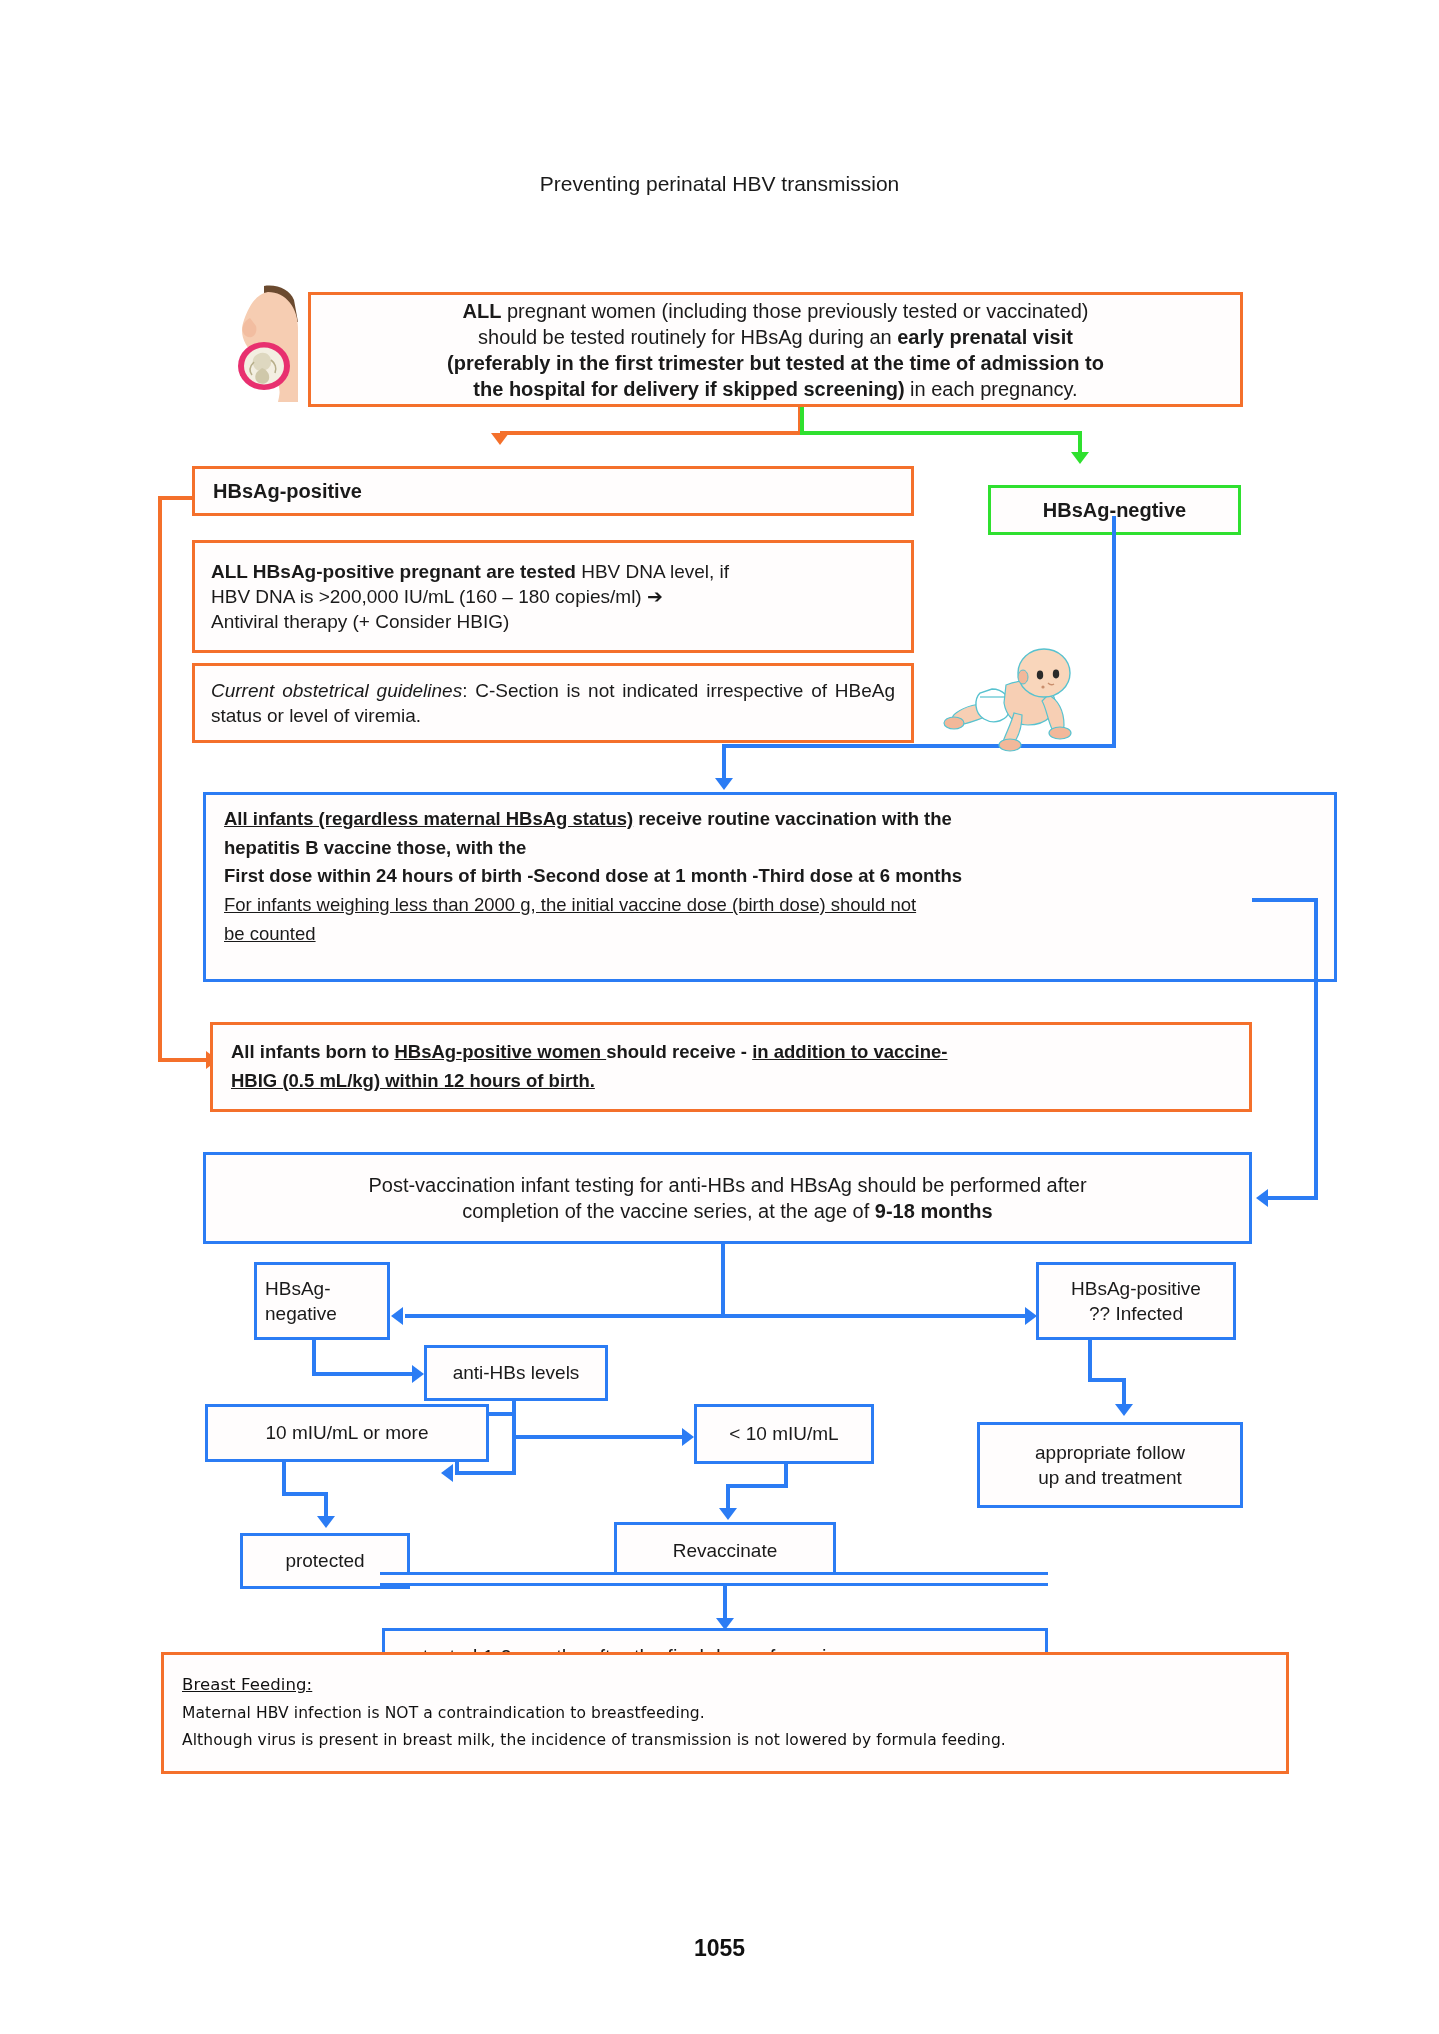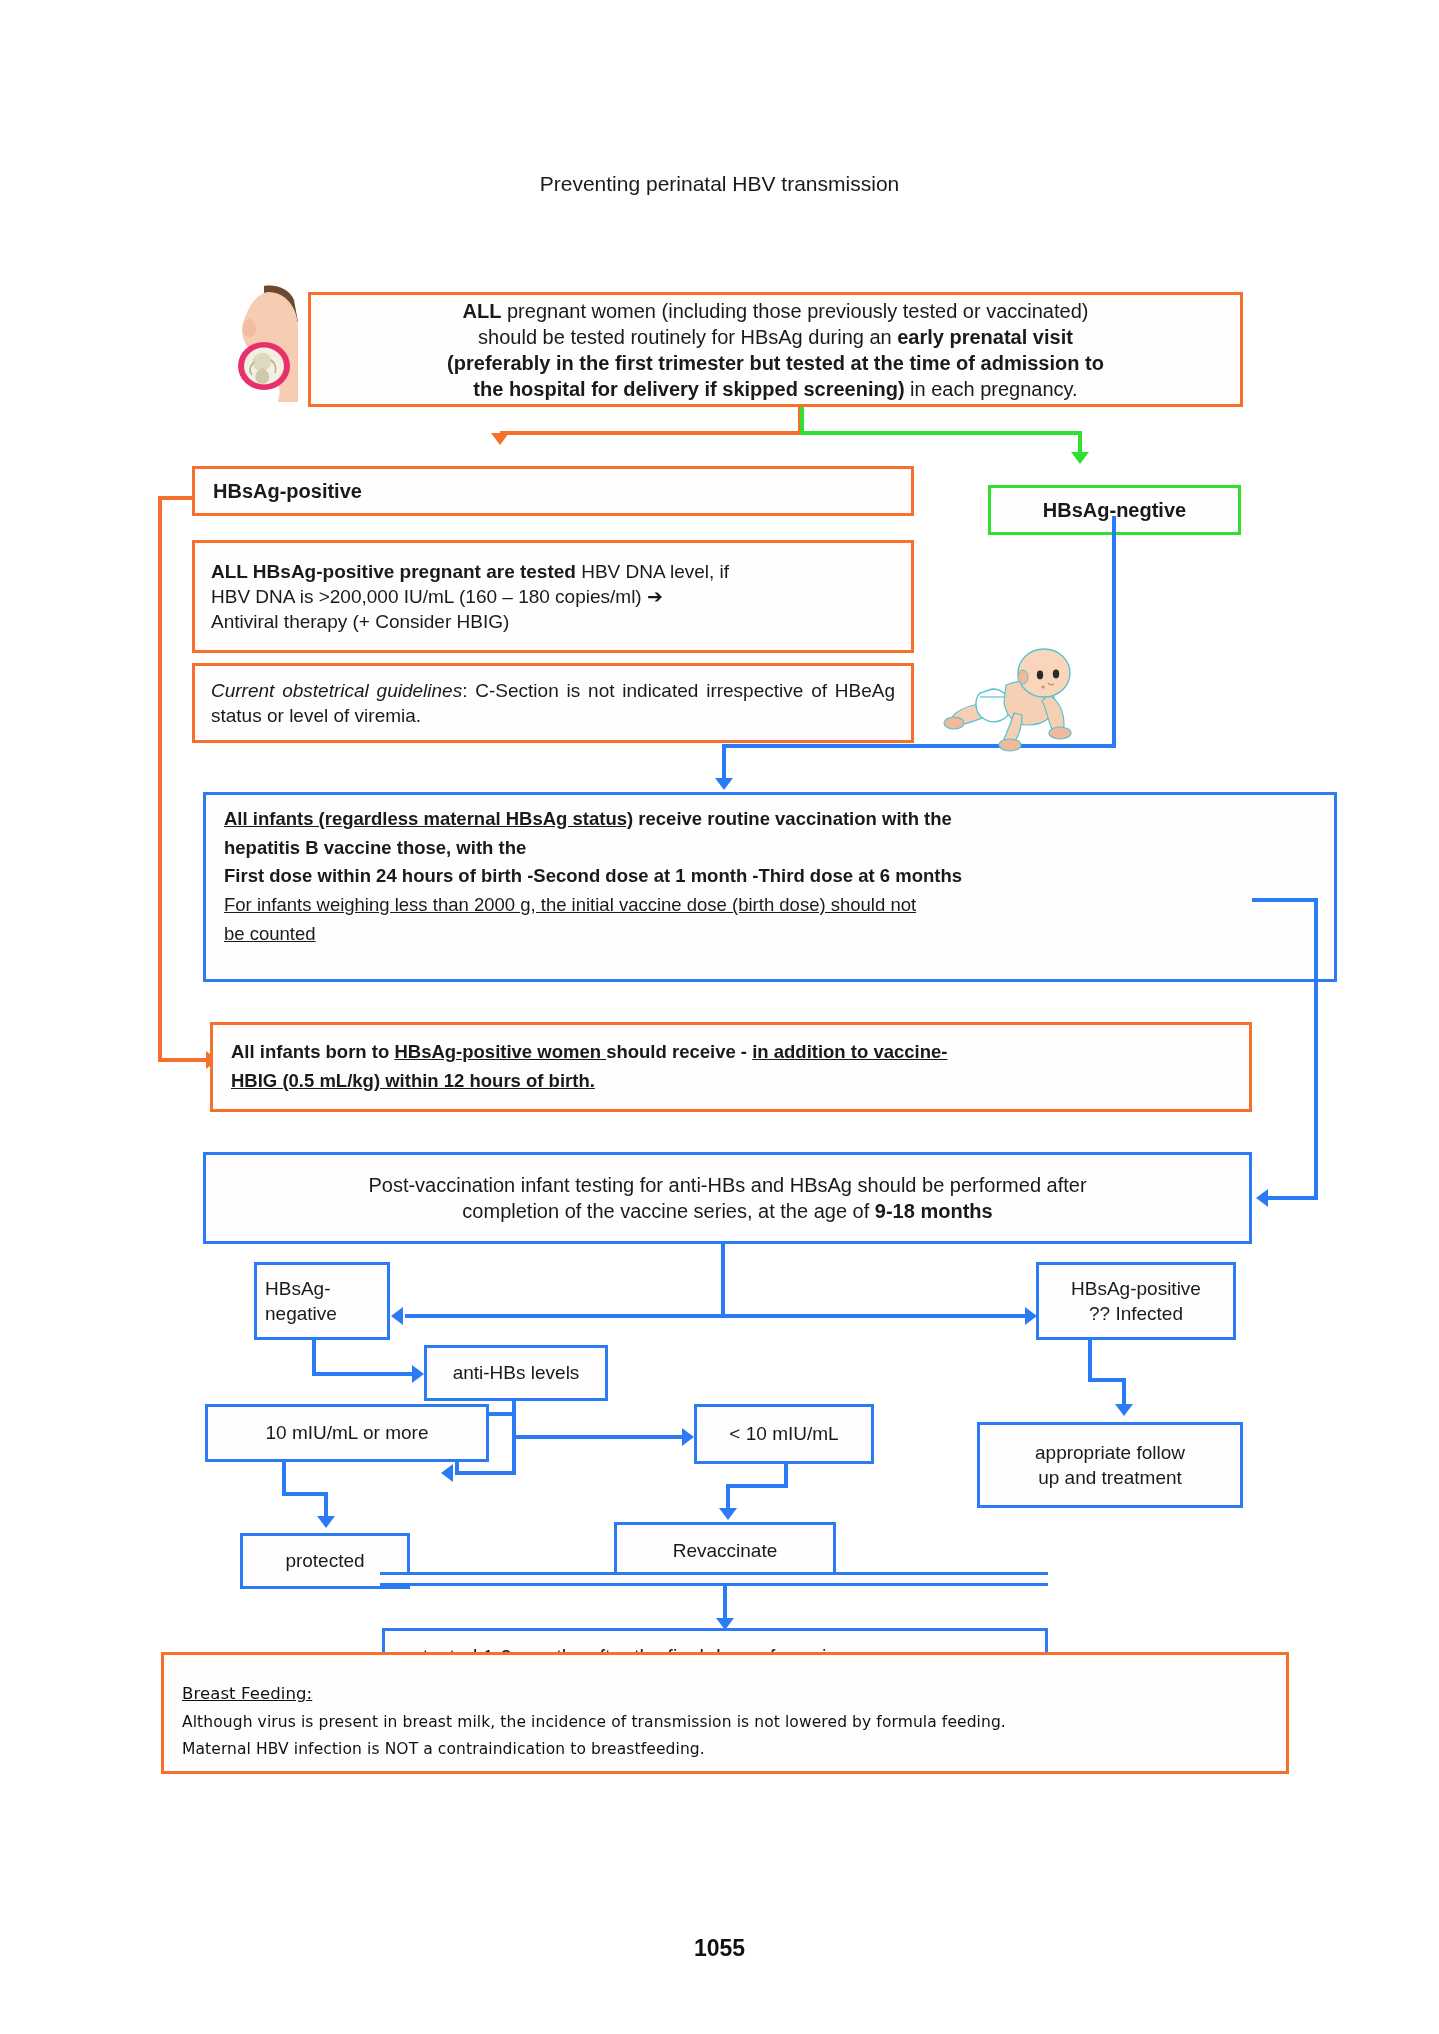--- a/index.html
+++ b/index.html
@@ -301,23 +301,23 @@
 
   <div class="ln ln-b" style="left:723px; top:1580px; width:4px; height:42px;"></div>
   <div class="arrow ar-down-b" style="left:716px; top:1618px;"></div>
 
   <div class="box box-blue" style="left:380px; top:1572px; width:668px; height:0px;"></div>
   <div class="box box-blue" style="left:380px; top:1575px; width:668px; height:0px; border:none;"></div>
   <div class="box box-blue" style="left:382px; top:1628px; width:666px; height:58px; justify-content:flex-start; padding-left:20px;">
     <div class="inner t-left fs20">retested 1-2 months after the final dose of vaccine</div>
   </div>
 
-  <div class="box box-orange" style="left:161px; top:1652px; width:1128px; height:122px; padding:8px 18px; align-items:flex-end;">
+  <div class="box box-orange" style="left:161px; top:1652px; width:1128px; height:122px; padding:8px 18px; align-items:center;">
     <div class="inner t-left handwrite">
       <div class="hw-title" style="text-decoration:underline;">Breast Feeding:</div>
+      <div>Maternal HBV infection is NOT a contraindication to breastfeeding.</div>
       <div>Although virus is present in breast milk, the incidence of transmission is not lowered by formula feeding.</div>
-      <div>Maternal HBV infection is NOT a contraindication to breastfeeding.</div>
     </div>
   </div>
 
   <div class="pageno" style="top:1935px;">1055</div>
 
 </div>
 
 </body></html>

